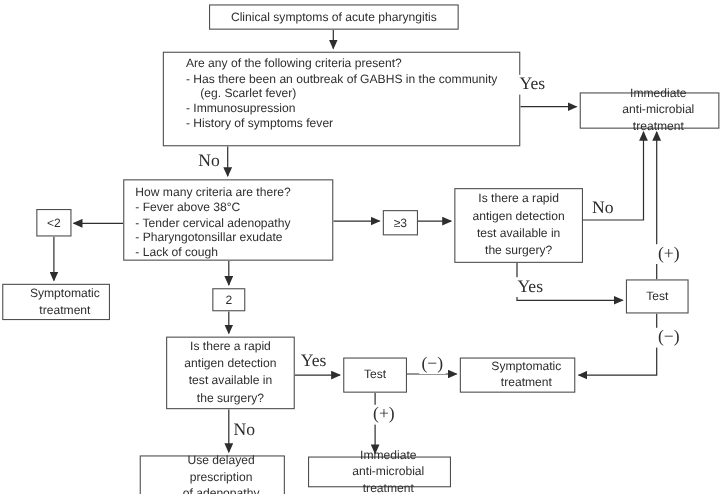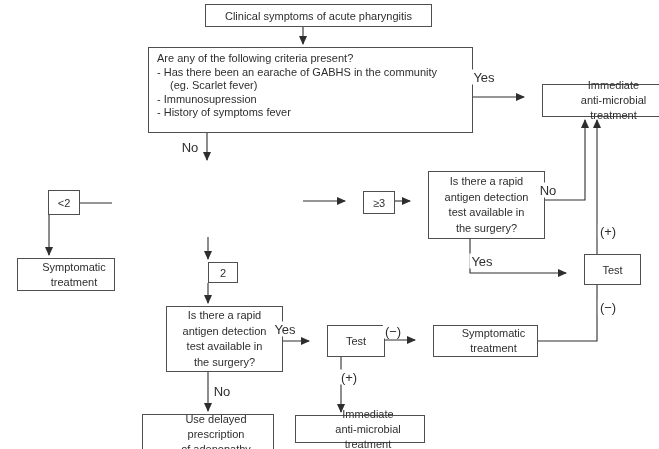--- a/index.html
+++ b/index.html
@@ -5,30 +5,30 @@
   html,body{margin:0;padding:0;background:#fff;}
   .canvas{
     position:relative;width:659px;height:449px;background:#ffffff;
     font-family:"Liberation Sans",sans-serif;color:#2e2e2e;overflow:hidden;
   }
   .connectors{position:absolute;left:0;top:0;width:659px;height:449px;pointer-events:none;}
   .box{
     position:absolute;box-sizing:border-box;background:#ffffff;
     border:1px solid #4f4f4f;font-size:11px;
   }
-  .box.center{display:flex;flex-direction:column;align-items:center;justify-content:center;text-align:center;margin-left:15px;}
+  .box.center{display:flex;flex-direction:column;align-items:center;justify-content:center;text-align:center;}
   .box.leftalign{text-align:left;}
-  .crit{padding:4px 5px 2px 8px;line-height:13.5px;}
+  .crit{padding:4px 5px 2px 20px;line-height:13.5px;}
   .crit .indent{padding-left:13px;}
   .hm{padding:5px 5px 2px 10px;line-height:13.8px;}
   .rapid{line-height:15.5px;}
   .two-line{line-height:15px;padding-left:16px;}
   .lbl{
     position:absolute;transform:translate(-50%,-50%);
-    font-size:13px;white-space:nowrap;background:#fff;padding:0 2px;
+    font-size:16px;white-space:nowrap;background:#fff;padding:0 2px;font-family:Liberation Serif, serif;
   }
   .ln{display:block;}
 </style>
 </head>
 <body>
 
 <div class="canvas">
 
   <svg class="connectors" viewBox="0 0 659 449" xmlns="http://www.w3.org/2000/svg">
     <defs>
@@ -56,31 +56,38 @@
       <polyline points="341,357 341,412" marker-end="url(#ah)"></polyline>
     </g>
   </svg>
 
   <div class="box center" style="left:190px;top:4px;width:227px;height:23px;">
     <span class="ln">Clinical symptoms of acute pharyngitis</span>
   </div>
 
   <div class="box leftalign crit" style="left:148px;top:47px;width:325px;height:86px;">
     <span class="ln">Are any of the following criteria present?</span>
-    <span class="ln">- Has there been an earache of GABHS in the community</span>
+    <span class="ln">- Has there been an outbreak of GABHS in the community</span>
     <span class="ln indent">(eg. Scarlet fever)</span>
     <span class="ln">- Immunosupression</span>
     <span class="ln">- History of symptoms fever</span>
   </div>
 
   <div class="box center two-line" style="left:527px;top:84px;width:127px;height:33px;">
     <span class="ln">Immediate</span>
     <span class="ln">anti-microbial treatment</span>
   </div>
 
+  <div class="box leftalign hm" style="left:112px;top:163px;width:191px;height:74px;">
+    <span class="ln">How many criteria are there?</span>
+    <span class="ln">- Fever above 38°C</span>
+    <span class="ln">- Tender cervical adenopathy</span>
+    <span class="ln">- Pharyngotonsillar exudate</span>
+    <span class="ln">- Lack of cough</span>
+  </div>
 
   <div class="box center" style="left:33px;top:190px;width:32px;height:25px;">
     <span class="ln">&lt;2</span>
   </div>
 
   <div class="box center two-line" style="left:2px;top:258px;width:98px;height:33px;">
     <span class="ln">Symptomatic</span>
     <span class="ln">treatment</span>
   </div>
 

